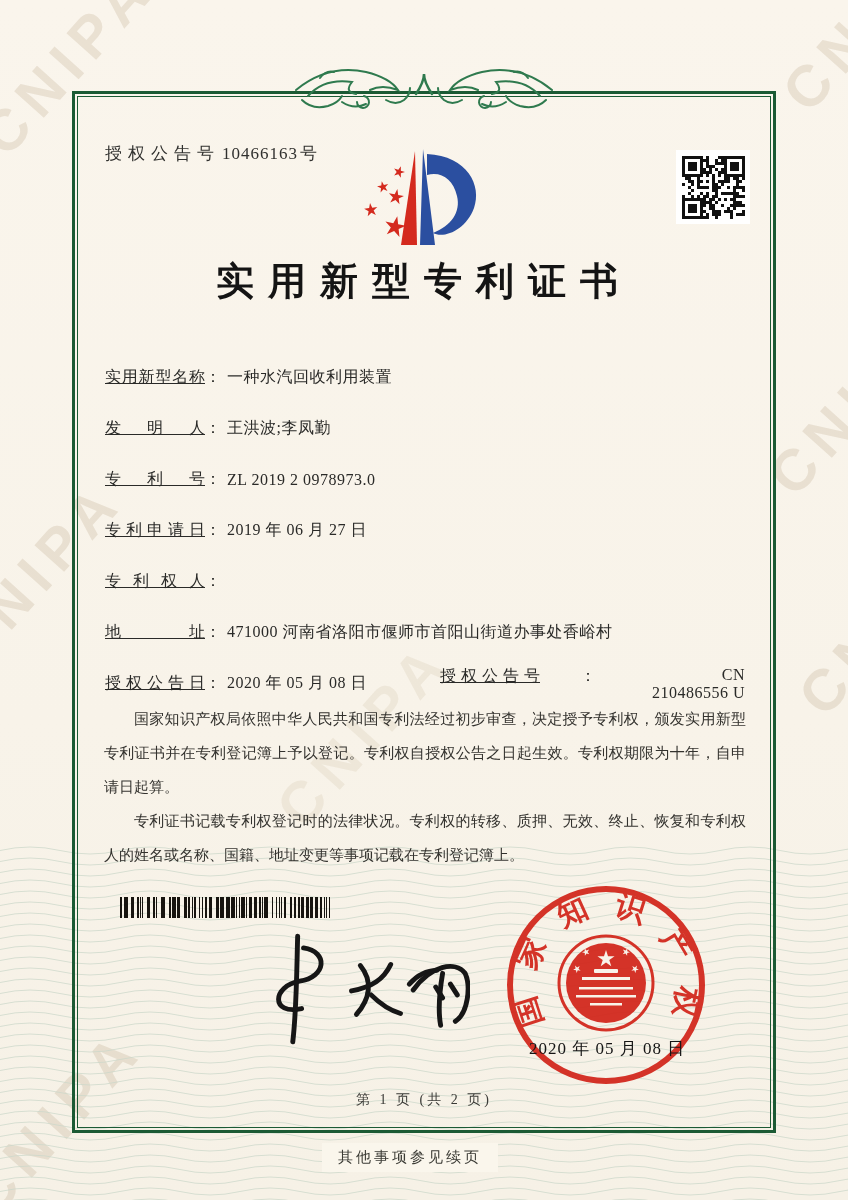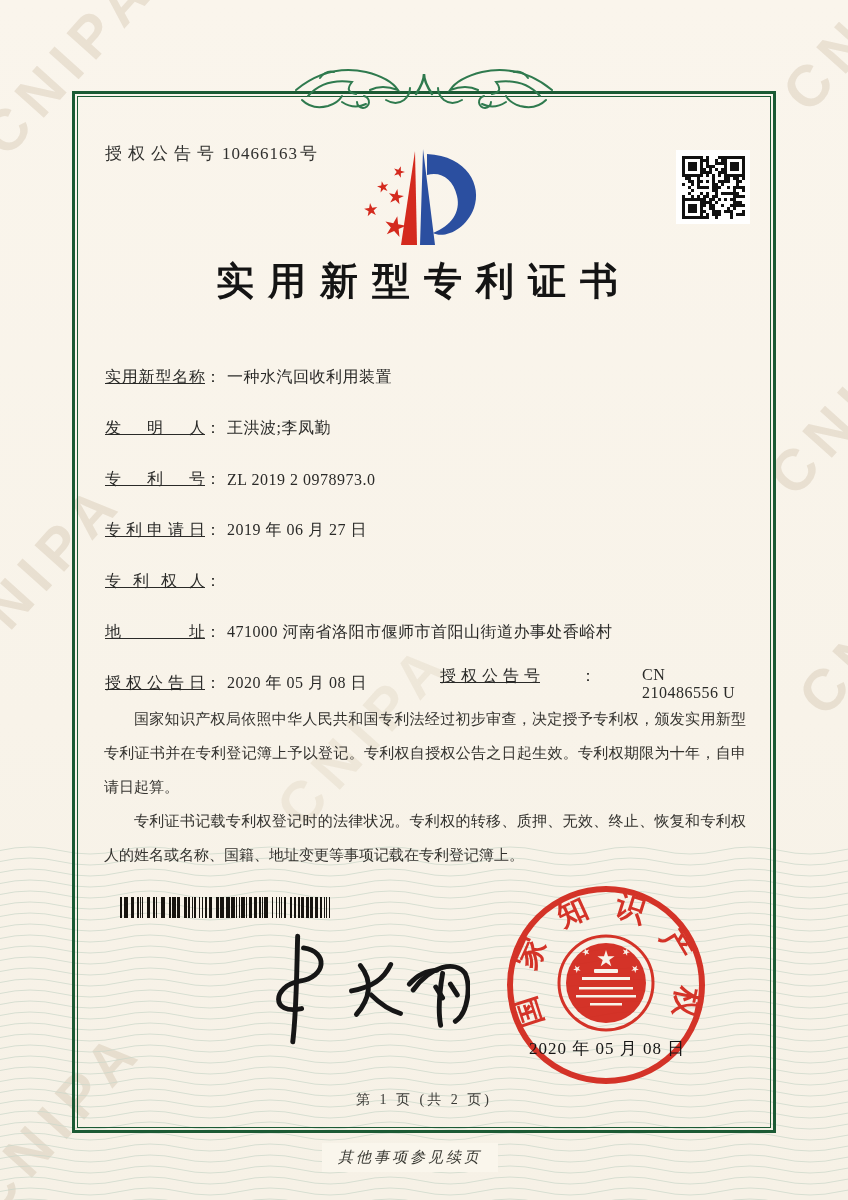--- a/index.html
+++ b/index.html
@@ -44,21 +44,21 @@
     position:absolute; left:0; top:256px; width:100%; text-align:center;
     font-size:38px; font-weight:bold; letter-spacing:14px; color:#141414;
   }
   .fields { position:absolute; left:105px; top:352px; width:640px; }
   .frow { height:51px; display:flex; align-items:center; font-size:16px; color:#2a2a28; }
   .flabel {
     display:inline-block; width:100px; text-align:justify; text-align-last:justify;
     letter-spacing:0; flex:none;text-decoration:underline;
   }
   .fcolon { flex:none; margin-right:6px; }
-  .fvalue { letter-spacing:0.5px; }
+  .fvalue { letter-spacing:0.5px;text-align:right; }
   .grant2 { position:absolute; left:335px; display:flex;gap:40px; }
   .body-text {
     position:absolute; left:104px; top:702px; width:642px;
     font-size:15px; line-height:34px; text-align:justify; color:#33322e;
   }
   .body-text p { text-indent:2em; }
   .barcode { position:absolute; left:120px; top:897px; }
   .signer { position:absolute; left:112px; top:958px; font-size:18px; color:#2a2a28; }
   .signer div { margin-bottom:16px; letter-spacing:2px; }
   .signature { position:absolute; left:235px; top:930px; }
@@ -67,21 +67,21 @@
     position:absolute; left:512px; top:1037px; width:190px; text-align:center;
     font-size:17px; color:#151515; letter-spacing:1px; z-index:4;
   }
   .page-footer {
     position:absolute; left:0; top:1091px; width:100%; text-align:center;
     font-size:14px; letter-spacing:3px; color:#3a3a36;
   }
   .cont-note {
     position:absolute; left:322px; top:1143px; z-index:3;
     background:#faf6ec; padding:5px 16px; font-size:15px; letter-spacing:3px;
-    color:#3a3a34; font-style:italic;
+    color:#3a3a34; 
   }
 </style>
 </head>
 <body>
 
 <div class="page">
 
   <div class="wm" style="left:-46px; top:28px;">CNIPA</div>
   <div class="wm" style="left:756px; top:-16px;">CNIPA</div>
   <div class="wm" style="left:742px; top:368px;">CNIPA</div>

